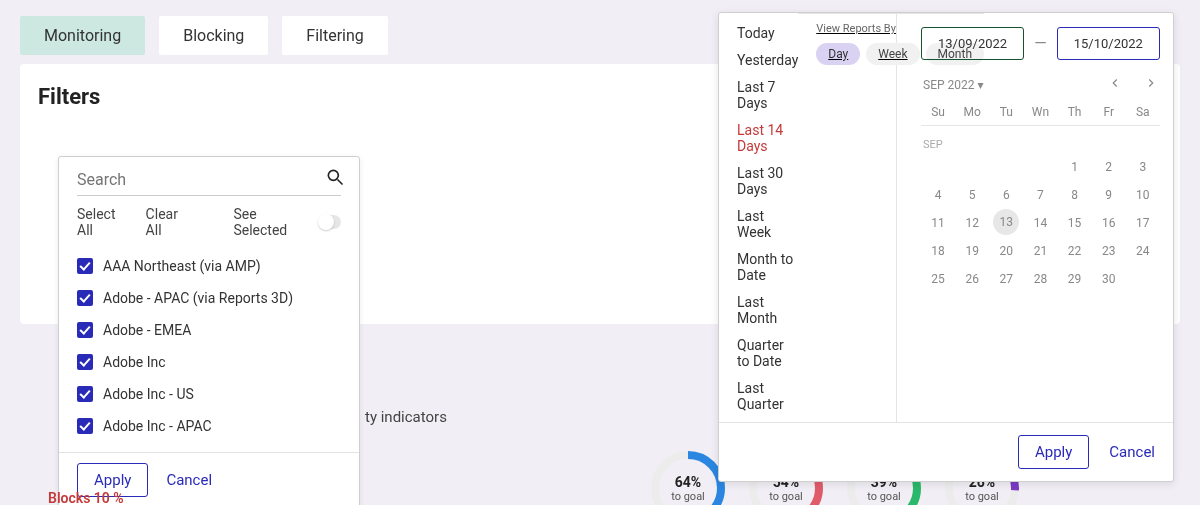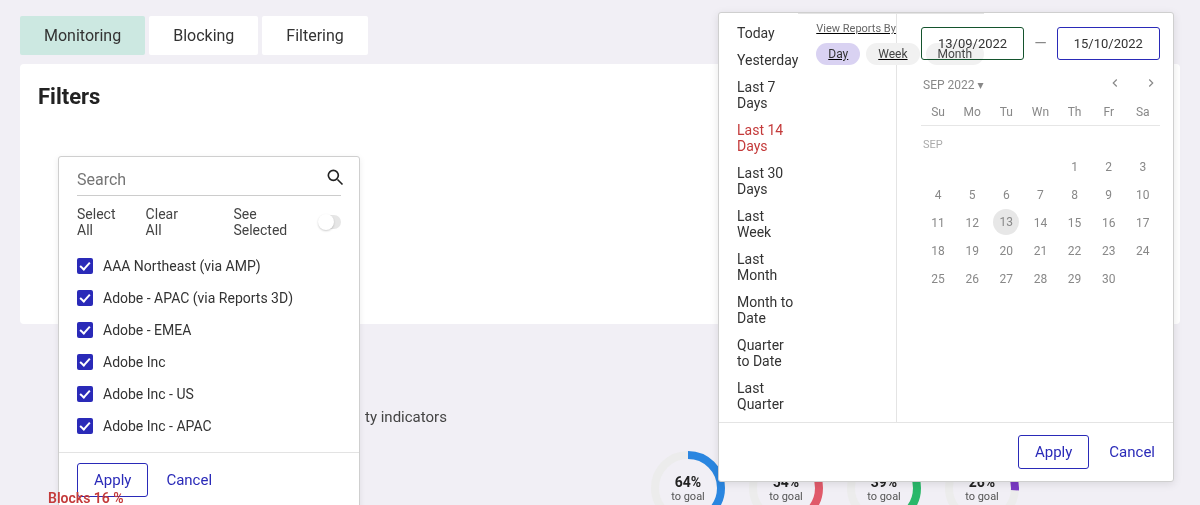--- a/index.html
+++ b/index.html
@@ -1,18 +1,18 @@
 <!DOCTYPE html>
 <html><head>
 <meta charset="utf-8">
 <style>
   * { box-sizing: border-box; margin: 0; padding: 0; font-family: -apple-system, BlinkMacSystemFont, "Segoe UI", Roboto, Arial, sans-serif; }
   body { background: #f1eff5; width: 1200px; height: 505px; position: relative; overflow: hidden; }
 
-  .tabs { display: flex; gap: 4px; padding: 16px 20px 0 20px; }
+  .tabs { display: flex; gap: 14px; padding: 16px 20px 0 20px; }
   .tab { padding: 10px 24px; font-size: 16px; background: #fff; color: #333; border-radius: 2px; cursor: pointer; }
   .tab.active { background: #cce8e1; color: #333; }
 
   .main-card { position: absolute; left: 20px; top: 64px; right: 20px; height: 260px; background: #fff; border-radius: 4px; padding: 20px 18px; }
   .filters-title { font-size: 22px; font-weight: 700; color: #222; }
 
   .indicator-label { position: absolute; left: 365px; top: 408px; font-size: 15px; color: #444; }
 
   .filter-popover { position: absolute; left: 58px; top: 156px; width: 302px; background: #fff; border: 1px solid #cfcfcf; border-radius: 3px; box-shadow: 0 2px 6px rgba(0,0,0,.08); }
   .search-row { display: flex; align-items: center; padding: 10px 14px 4px 18px; }
@@ -127,21 +127,21 @@
         <span class="cb"></span>
         <span>Adobe Inc -  APAC</span>
       </div>
   </div>
   <div class="filter-footer">
     <button class="btn-outline">Apply</button>
     <span class="link">Cancel</span>
   </div>
 </div>
 
-<div class="blocks-label">Blocks 16 %</div>
+<div class="blocks-label">Blocks 10 %</div>
 
 <div class="goals">
   <div class="goal">
     <svg viewBox="0 0 80 80">
         <circle cx="40" cy="40" r="33" fill="none" stroke="#ececec" stroke-width="8"></circle>
         <circle cx="40" cy="40" r="33" fill="none" stroke="#2a86e0" stroke-width="8" stroke-dasharray="133 207" transform="rotate(-90 40 40)"></circle>
       </svg>
     <div class="goal-text">
         <span class="pct">64%</span>
         <span>to goal</span>
@@ -182,22 +182,22 @@
 <div class="date-panel">
   <div class="date-body">
     <div class="presets-col">
       <div class="presets" id="presets">
           <div class="preset">Today</div>
           <div class="preset">Yesterday</div>
           <div class="preset">Last 7 Days</div>
           <div class="preset selected">Last 14 Days</div>
           <div class="preset">Last 30 Days</div>
           <div class="preset">Last Week</div>
+          <div class="preset">Month to Date</div>
           <div class="preset">Last Month</div>
-          <div class="preset">Month to Date</div>
           <div class="preset">Quarter to Date</div>
           <div class="preset">Last Quarter</div>
         </div>
       <div class="view-by">
         <div class="view-by-label">View Reports By</div>
         <div class="seg" id="seg">
             <div class="chip active">Day</div>
             <div class="chip">Week</div>
             <div class="chip">Month</div>
           </div>

